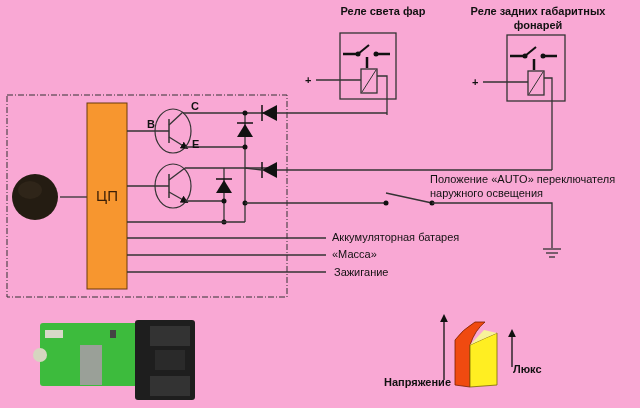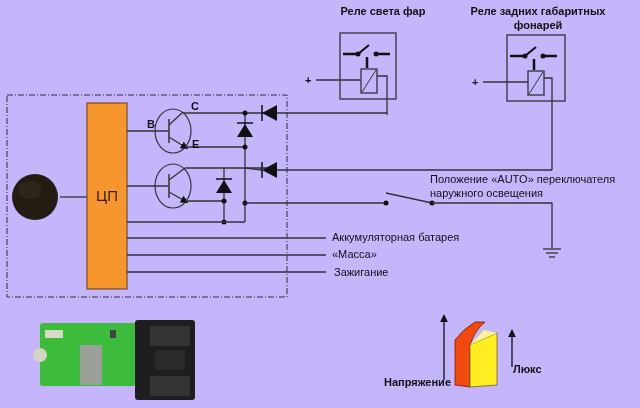--- a/index.html
+++ b/index.html
@@ -1,16 +1,16 @@
 <!DOCTYPE html>
 <html><head>
 <meta charset="utf-8">
 <style>
   html,body{margin:0;padding:0;background:#fff;}
-  #stage{position:relative;width:640px;height:408px;overflow:hidden;background:#c4b5fd;font-family:"Liberation Sans",sans-serif;}
+  #stage{position:relative;width:640px;height:408px;overflow:hidden;background:#f9a8d4;font-family:"Liberation Sans",sans-serif;}
   svg{position:absolute;left:0;top:0;}
   .lbl{font-family:"Liberation Sans",sans-serif;font-size:11px;fill:#111;}
   .lblb{font-family:"Liberation Sans",sans-serif;font-size:11px;font-weight:bold;fill:#111;}
   .w{stroke:#333;stroke-width:1.3;fill:none;}
 </style>
 </head>
 <body>
 
 <div id="stage">
 <svg width="640" height="408" viewBox="0 0 640 408">

